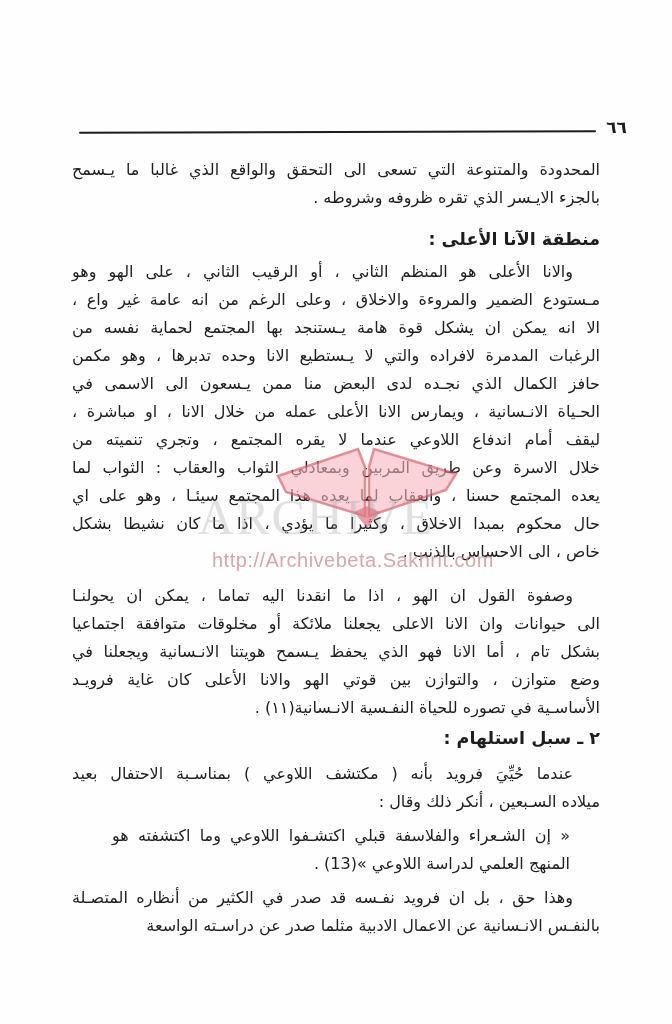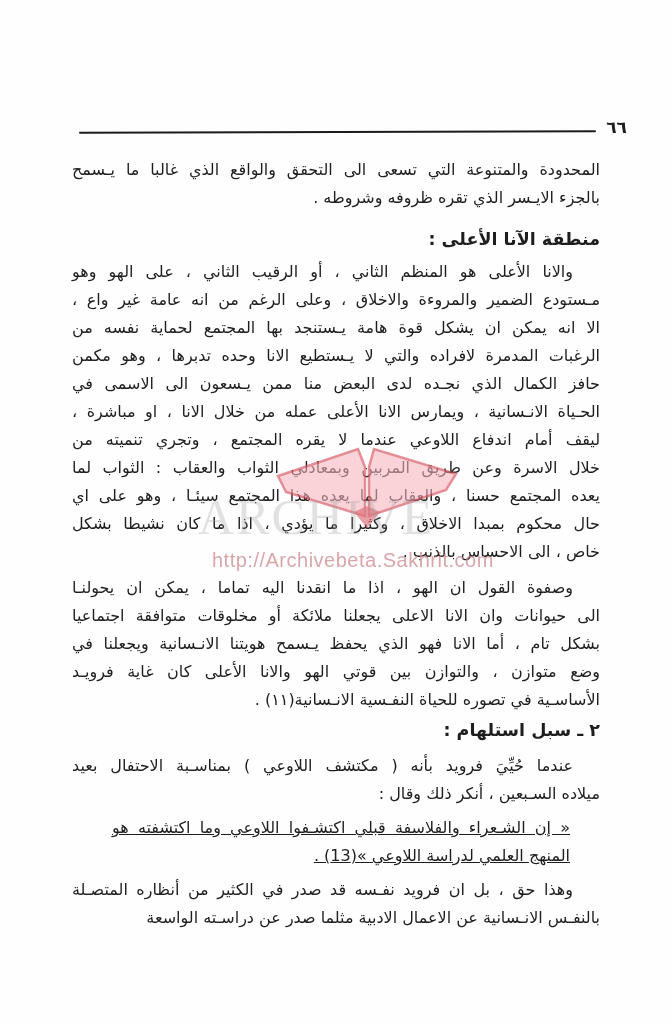--- a/index.html
+++ b/index.html
@@ -51,28 +51,27 @@
   .para .line:last-child { text-align-last: start; }
   .indent .line:first-child { padding-right: 27px; }
   .heading {
     margin: 0;
     font-size: 17.5px;
     font-weight: bold;
     line-height: 28px;
   }
   .h1 { margin-top: 13px; }
   .p2 { margin-top: 5px; }
-  .p3 { margin-top: 8px; }
+  .p3 { margin-top: 16px; }
   .h2 { margin-top: 2px; }
   .p4 { margin-top: 8px; }
   .quote {
     margin-top: 6px;
     margin-right: 30px;
     margin-left: 40px;
-    text-decoration: underline;
   }
   .p5 { margin-top: 6px; }
   
   .watermark {
     position: absolute;
     inset: 0;
     pointer-events: none;
     z-index: 5;
   }
   .wm-logo {

